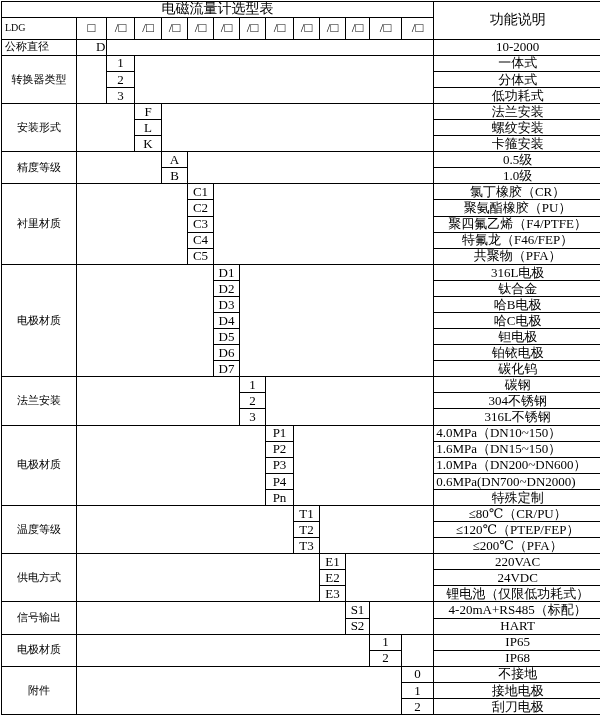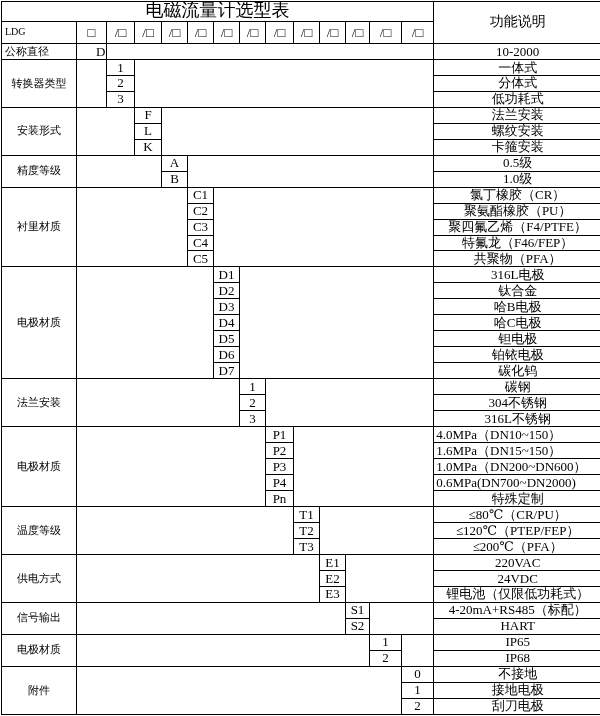--- a/index.html
+++ b/index.html
@@ -1,21 +1,21 @@
 <!DOCTYPE html>
 <html><head>
 <meta charset="utf-8">
 <style>
   html,body{margin:0;padding:0;background:#ffffff;}
   body{font-family:"Liberation Serif","DejaVu Serif",serif;color:#000;}
   table{border-collapse:collapse;table-layout:fixed;width:598px;height:714px;margin:1px;border:1px solid #000;}
   td{border:1px solid #000;font-size:13px;text-align:center;vertical-align:middle;padding:0;overflow:hidden;white-space:nowrap;line-height:1.05;}
   .r-title{height:14px;}
   .r-model{height:22px;}
-  .title{font-size:18px;font-family:Liberation Mono, monospace;}
+  .title{font-size:14px;}
   .fn-header{font-size:14px;}
   .lbl{font-size:11px;}
   .lbl-left{text-align:left;padding-left:3px;}
   .code-left{text-align:left;padding-left:19px;}
   .model-prefix{text-align:left;padding-left:3px;font-size:10px;}
   .model-box{font-size:13px;}
   .slot{font-size:13px;padding:0;}
   .desc{font-size:13px;}
   .desc-left{text-align:left;padding-left:2px;}
   .sp{border-top:1px solid #000;border-bottom:1px solid #000;}

